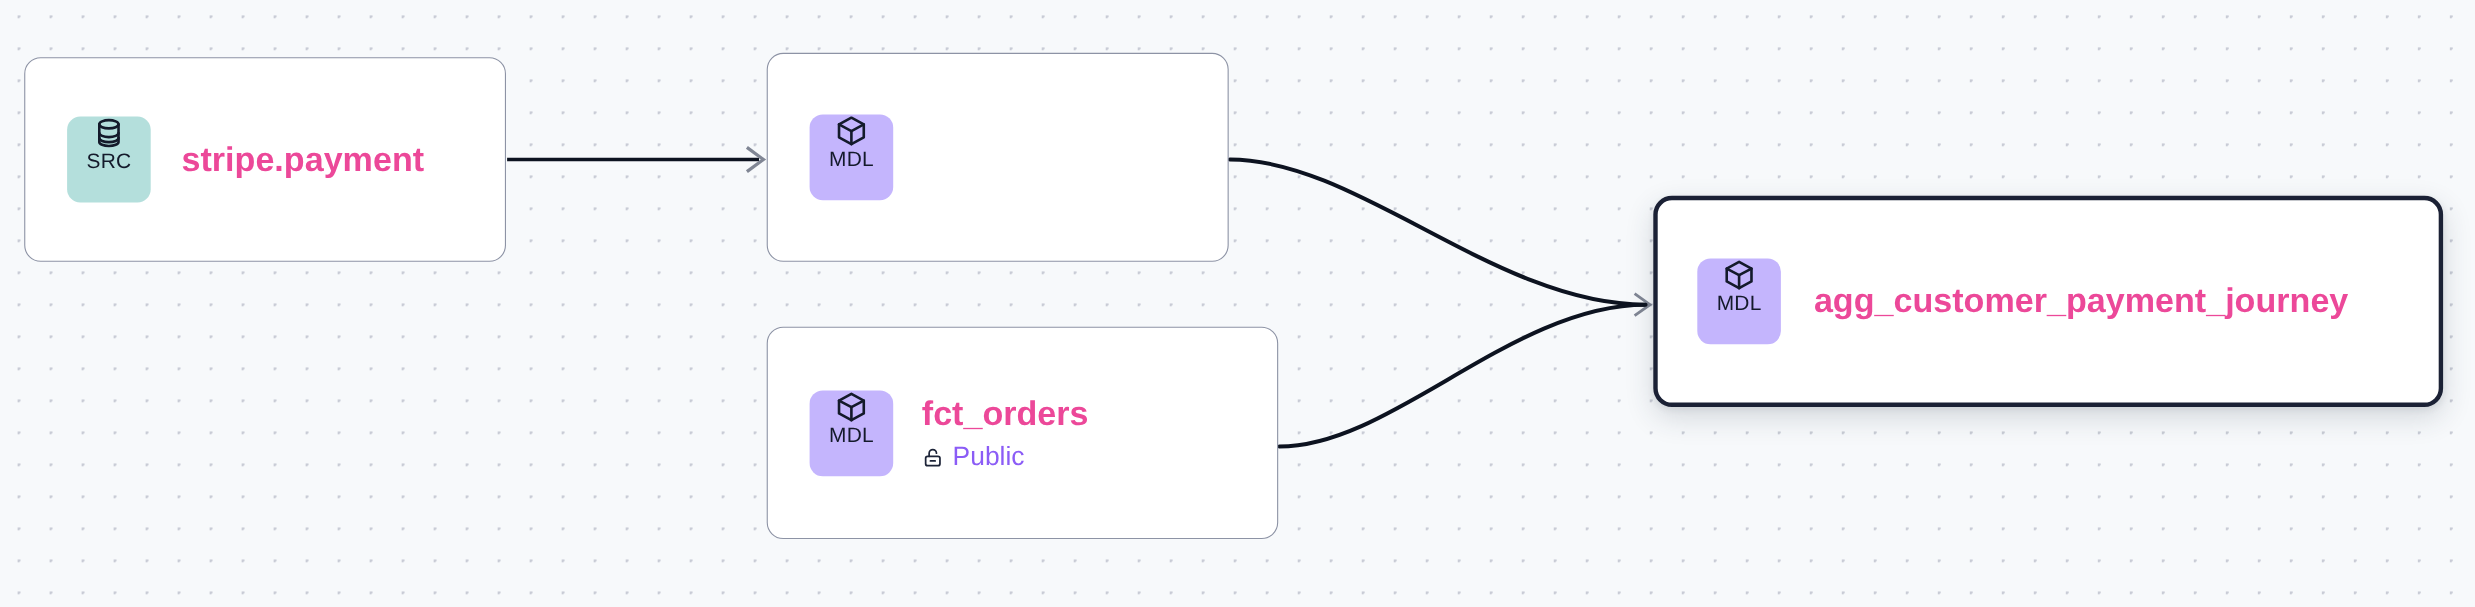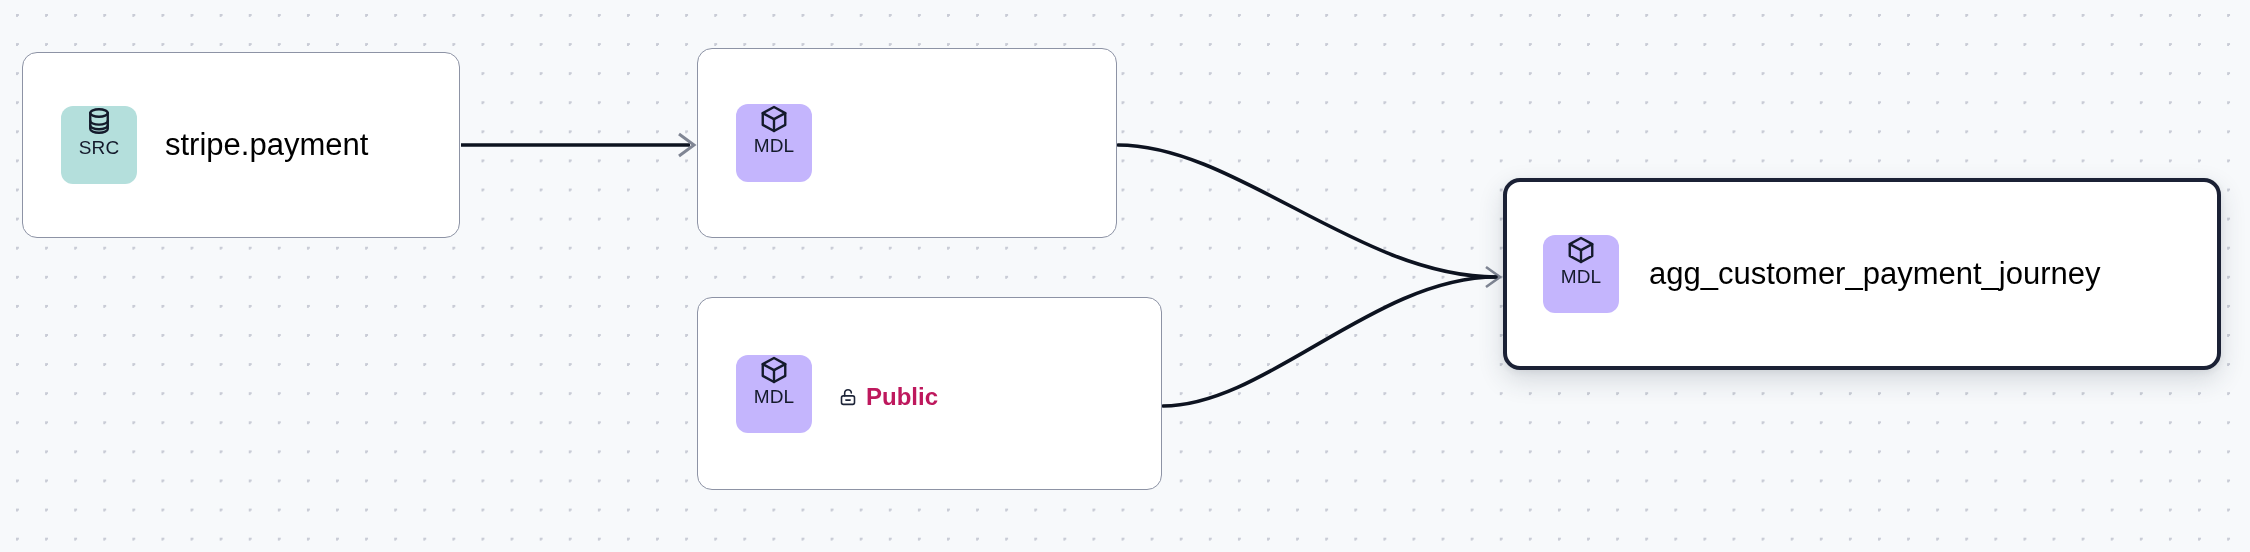--- a/index.html
+++ b/index.html
@@ -90,36 +90,35 @@
     flex-direction: column;
     justify-content: center;
     padding-left: 28px;
     padding-right: 24px;
   }
 
   .node-title {
     font-family: "Liberation Sans", sans-serif;
     font-size: 31px;
     line-height: 38px;
-    font-weight: 400;
-    color: #000000;
+    font-weight: 700;
+    color: #ec4899;
     white-space: nowrap;
   }
 
   .node-sub {
     display: flex;
     align-items: center;
     gap: 8px;
     margin-top: 7px;
     font-family: "Liberation Sans", sans-serif;
     font-size: 24px;
     line-height: 28px;
-    color: #be185d;
+    color: #8b5cf6;
     white-space: nowrap;
-    font-weight: bold;
   }
   .node-sub svg {
     display: block;
     width: 20px;
     height: 20px;
     flex: 0 0 auto;
   }
 
   
   #node-source      { left: 22px;   top: 52px;  width: 438px; height: 186px; }
@@ -188,20 +187,21 @@
       <span>
         <svg viewBox="0 0 24 24" fill="none" stroke="#141a2b" stroke-width="1.9" stroke-linecap="round" stroke-linejoin="round" aria-hidden="true">
           <path d="M12 2.4 L21 7.3 V16.7 L12 21.6 L3 16.7 V7.3 Z"></path>
           <path d="M3 7.3 L12 12.1 L21 7.3"></path>
           <path d="M12 12.1 V21.6"></path>
         </svg>
       </span>
       <span class="badge-label">MDL</span>
     </div>
     <div class="node-body">
+      <div class="node-title">fct_orders</div>
       <div class="node-sub">
         <span>
           <svg viewBox="0 0 24 24" fill="none" stroke="#1d2438" stroke-width="1.9" stroke-linecap="round" stroke-linejoin="round" aria-hidden="true">
             <rect x="4.2" y="10.6" width="15.6" height="10.2" rx="2.2"></rect>
             <path d="M8 10.6 V7.2 A4 4 0 0 1 16 7.2"></path>
             <path d="M9.4 15.7 H14.6"></path>
           </svg>
         </span>
         <span>Public</span>
       </div>

